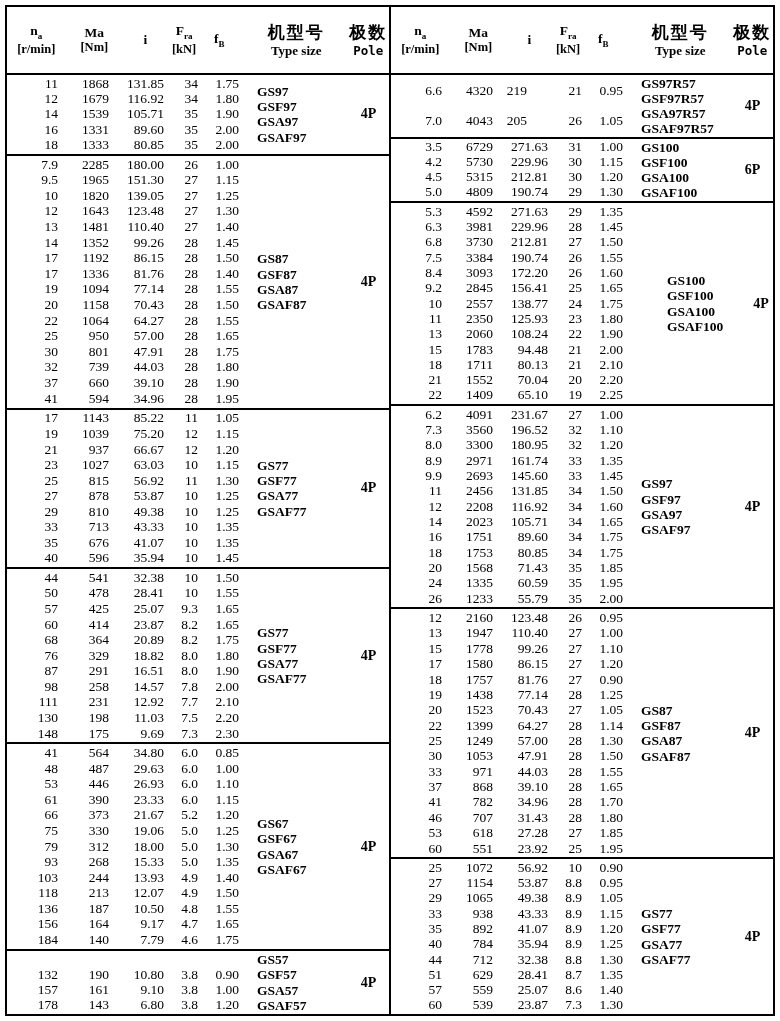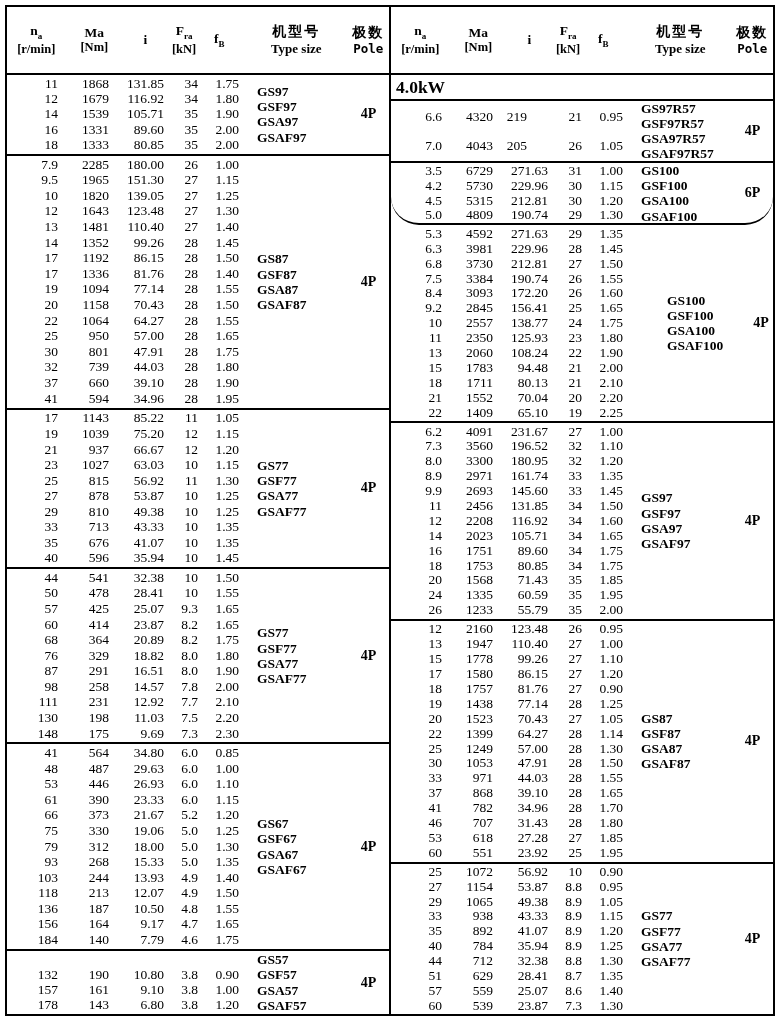--- a/index.html
+++ b/index.html
@@ -11,21 +11,21 @@
   .half { flex:1 1 0; min-width:0; display:flex; flex-direction:column; }
   .half.left { border-right:2.5px solid #000; }
 
   
   .half-hdr { height:68px; flex-shrink:0; border-bottom:2.5px solid #000;
               display:flex; align-items:center; }
   .hc { display:flex; flex-direction:column; align-items:center; justify-content:center; }
   .hm { font-weight:bold; font-size:13.5px; line-height:1.15; white-space:nowrap; }
   .hm sub { font-size:9px; }
   .hu { font-weight:bold; font-size:12.5px; line-height:1.2; white-space:nowrap; }
-  .hcn { font-weight:bold; font-size:14px; letter-spacing:2px; line-height:1.25;
+  .hcn { font-weight:bold; font-size:17px; letter-spacing:2px; line-height:1.25;
          font-family:"DejaVu Sans", sans-serif; white-space:nowrap; }
   .hen { font-weight:bold; font-size:13px; line-height:1.2; white-space:nowrap; }
   .pole-en { font-family:"DejaVu Sans Mono", monospace; font-size:12.5px; }
 
   
   .sec-title { height:26px; flex-shrink:0; border-bottom:2.5px solid #000;
                display:flex; align-items:center; padding-left:5px;
                font-weight:bold; font-size:17.5px; }
 
   
@@ -594,21 +594,20 @@
     </div>
     <div class="hc c-type">
       <div class="hcn">机型号</div>
       <div class="hen">Type size</div>
     </div>
     <div class="hc c-pole">
       <div class="hcn">极数</div>
       <div class="hen pole-en">Pole</div>
     </div>
   </div>
-<div class="sec-title">4.0kW</div>
         <div class="blk" style="flex: 4 1 0px;">
           <div class="nums">
             <div class="drow">
               <div class="cell c-na">6.6</div>
               <div class="cell c-ma">4320</div>
               <div class="cell c-i int-i">219</div>
               <div class="cell c-fra">21</div>
               <div class="cell c-fb">0.95</div>
             </div>
             <div class="drow">
@@ -620,21 +619,21 @@
             </div>
           </div>
           <div class="types">
             <div class="tline">GS97R57</div>
             <div class="tline">GSF97R57</div>
             <div class="tline">GSA97R57</div>
             <div class="tline">GSAF97R57</div>
           </div>
           <div class="pole">4P</div>
         </div>
-        <div class="blk" style="flex: 4 1 0px; border-radius: 28px;">
+        <div class="blk" style="flex: 4 1 0px;">
           <div class="nums">
             <div class="drow">
               <div class="cell c-na">3.5</div>
               <div class="cell c-ma">6729</div>
               <div class="cell c-i">271.63</div>
               <div class="cell c-fra">31</div>
               <div class="cell c-fb">1.00</div>
             </div>
             <div class="drow">
               <div class="cell c-na">4.2</div>

